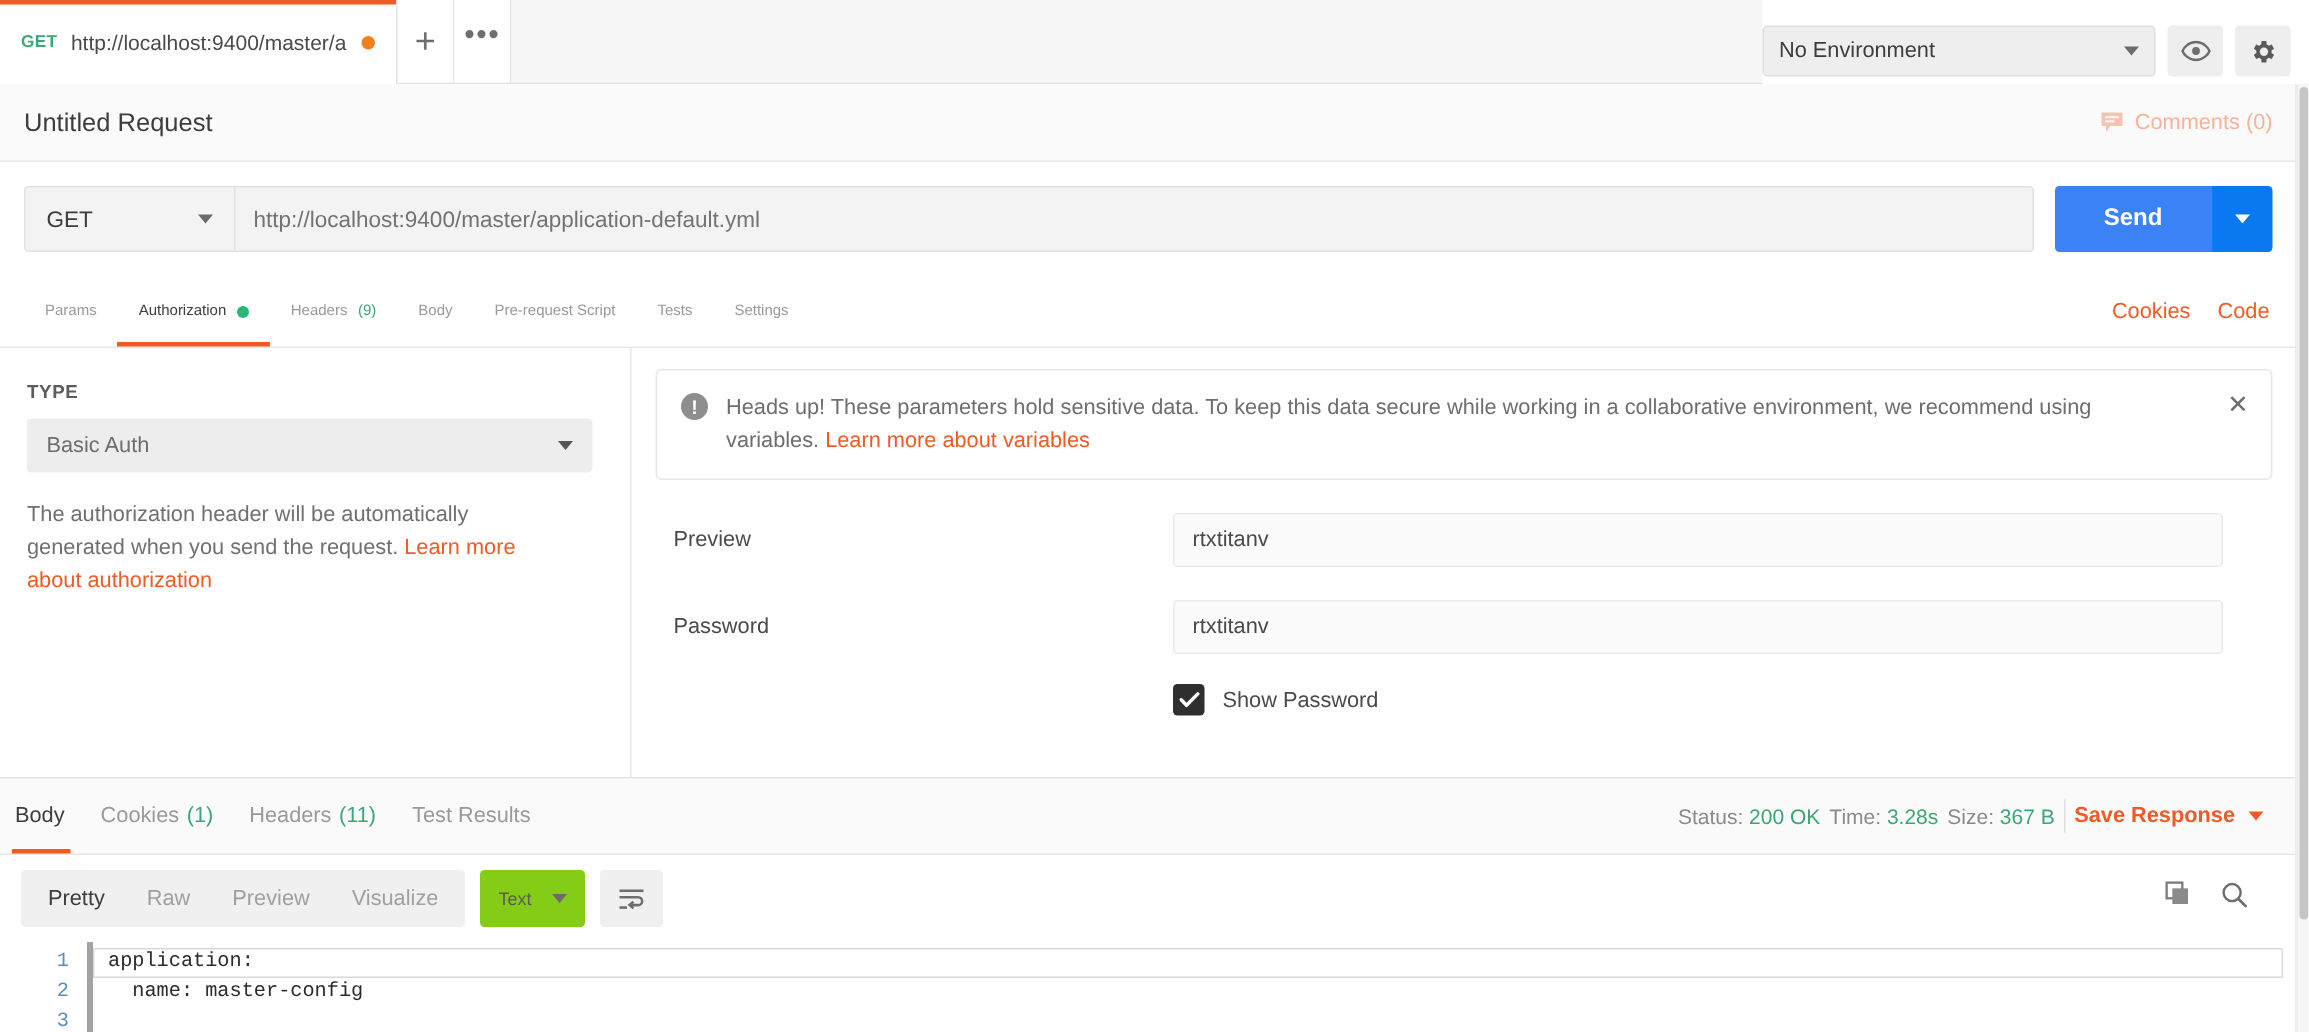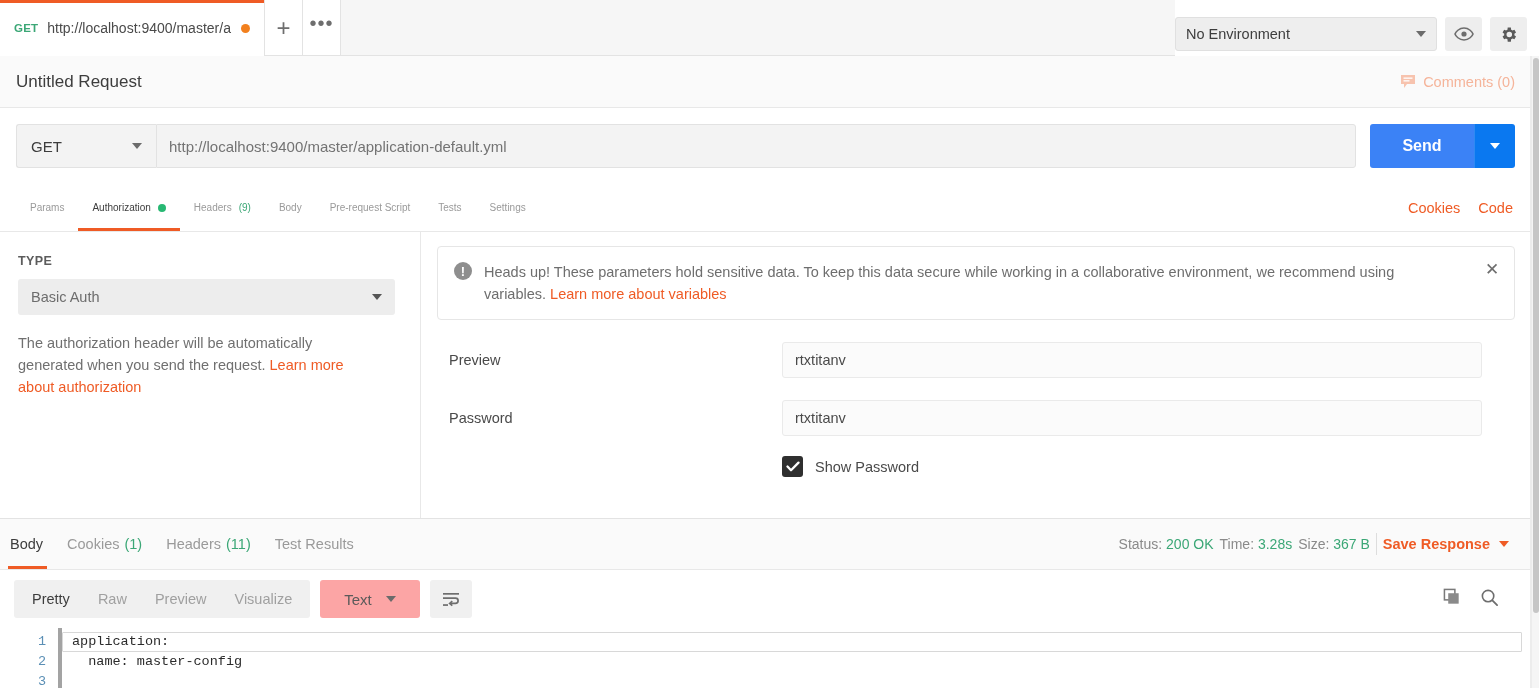--- a/index.html
+++ b/index.html
@@ -230,22 +230,22 @@
   .seg-group {
     display:flex; align-items:center; height:38px; background:#f0f0f0; border-radius:3px;
     padding: 0 4px;
   }
   .seg {
     padding: 0 14px; height:30px; display:flex; align-items:center;
     font-size:14.5px; color:#a0a0a0; cursor:pointer; border-radius:3px;text-align:center;
   }
   .seg.active { color:#3d3d3d; }
   .fmt-group {
-    display:flex; align-items:center; height:38px; background:#fca5a5; border-radius:3px;
-    padding: 0 24px; gap:14px; font-size:15px; color:#5a5a5a; cursor:pointer;
+    display:flex; align-items:center; height:38px; background:#84cc16; border-radius:3px;
+    padding: 0 12px; gap:14px; font-size:12px; color:#5a5a5a; cursor:pointer;
   }
   .wrap-btn {
     width:42px; height:38px; background:#f0f0f0; border-radius:3px;
     display:flex; align-items:center; justify-content:center; cursor:pointer;
   }
   .toolbar-right { margin-left:auto; display:flex; align-items:center; gap:18px; padding-right:18px; }
 
   
   .code-area {
     position:absolute; top:628px; left:0; width:1531px; height:60px;

